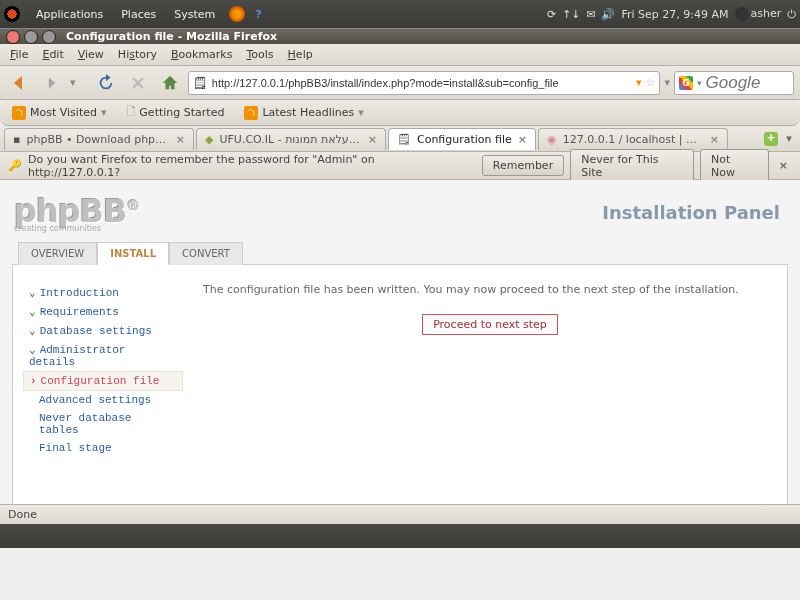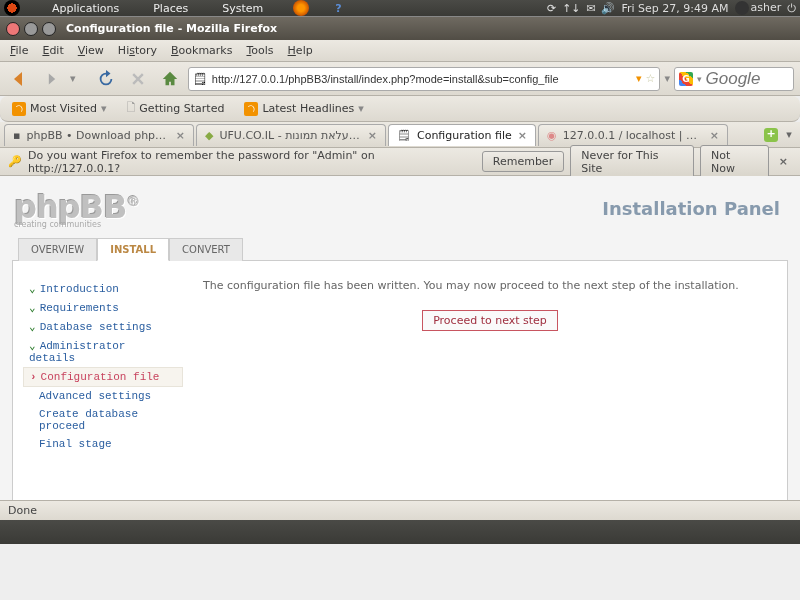--- a/index.html
+++ b/index.html
@@ -1,26 +1,26 @@
 <!DOCTYPE html>
 <html><head>
 <meta charset="utf-8">
 <style>
 * { box-sizing: border-box; margin: 0; padding: 0; }
 body { font-family: "DejaVu Sans", sans-serif; font-size: 11px; width: 800px; height: 600px; overflow: hidden; background: #eee; }
-.topbar { height: 16px; background: linear-gradient(#4a4a46, #3a3a36); color: #eee; display: flex; align-items: center; padding: 0 4px; gap: 18px; }
+.topbar { height: 28px; background: linear-gradient(#4a4a46, #3a3a36); color: #eee; display: flex; align-items: center; padding: 0 4px; gap: 2px; }
 .topbar .ubuntu-logo { width: 16px; height: 16px; background: radial-gradient(circle, #dd4814 40%, #000 41%); border-radius: 50%; margin-right: 6px; }
 .topbar-menu { padding: 2px 8px; cursor: pointer; }
 .topbar .firefox-icon { width: 16px; height: 16px; background: radial-gradient(circle, #ff9500 30%, #cc5500 70%); border-radius: 50%; margin-left: 4px; }
 .topbar-spacer { flex: 1; }
 .topbar-tray { display: flex; gap: 6px; align-items: center; }
 .topbar-tray .tray-item { color: #ddd; }
 .user-icon { width:14px; height:14px; background:#333; border-radius:50%; display:inline-block; vertical-align:middle; margin-right:2px;}
 
-.titlebar { height: 24px; background: linear-gradient(#6f6a61, #514d45); color: #fff; display: flex; align-items: center; padding: 0 6px; font-weight: bold; border-top: 1px solid #888; }
+.titlebar { height: 16px; background: linear-gradient(#6f6a61, #514d45); color: #fff; display: flex; align-items: center; padding: 0 6px; font-weight: bold; border-top: 1px solid #888; }
 .winbtn { width: 14px; height: 14px; border-radius: 50%; margin-right: 4px; border: 1px solid #222; }
 .winbtn.close { background: #e77; }
 .winbtn.min { background: #999; }
 .winbtn.max { background: #999; }
 
 .menubar { height: 22px; background: linear-gradient(#ece9e2, #ddd9d0); display: flex; align-items: center; padding: 0 4px; gap: 2px; border-bottom: 1px solid #b5b1a8; color: #3a3a3a; }
 .menubar span { padding: 2px 6px; cursor: pointer; }
 .menubar span u { text-decoration: underline; }
 
 .toolbar { height: 34px; background: linear-gradient(#ece9e2, #ddd9d0); display: flex; align-items: center; padding: 2px 6px; gap: 4px; border-bottom: 1px solid #b5b1a8; }
@@ -226,21 +226,21 @@
     <div class="ctab">CONVERT</div>
   </div>
   <div class="content-panel">
     <div class="sidebar">
       <span class="side-item done">Introduction</span>
       <span class="side-item done">Requirements</span>
       <span class="side-item done">Database settings</span>
       <span class="side-item done">Administrator details</span>
       <span class="side-item current">Configuration file</span>
       <span class="side-item pending">Advanced settings</span>
-      <span class="side-item pending">Create database proceed</span>
+      <span class="side-item pending">Never database tables</span>
       <span class="side-item pending">Final stage</span>
     </div>
     <div class="main-area">
       <div>The configuration file has been written. You may now proceed to the next step of the installation.</div>
       <div style="text-align:center;">
         <span class="proceed-btn">Proceed to next step</span>
       </div>
     </div>
   </div>
 

